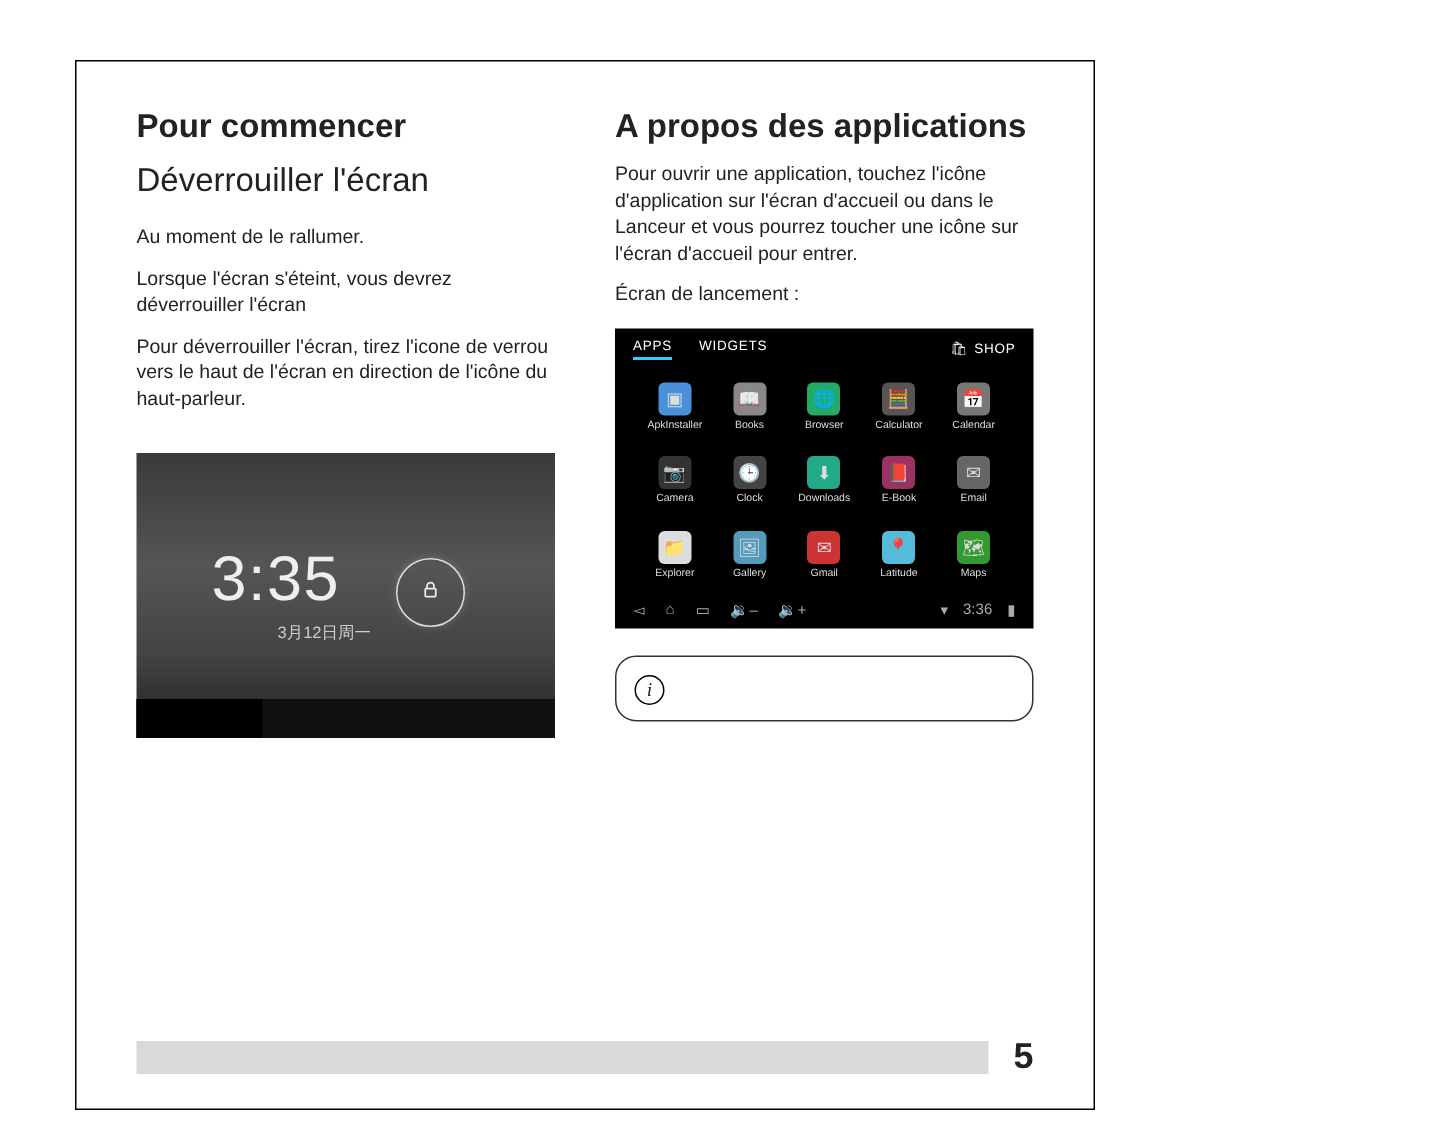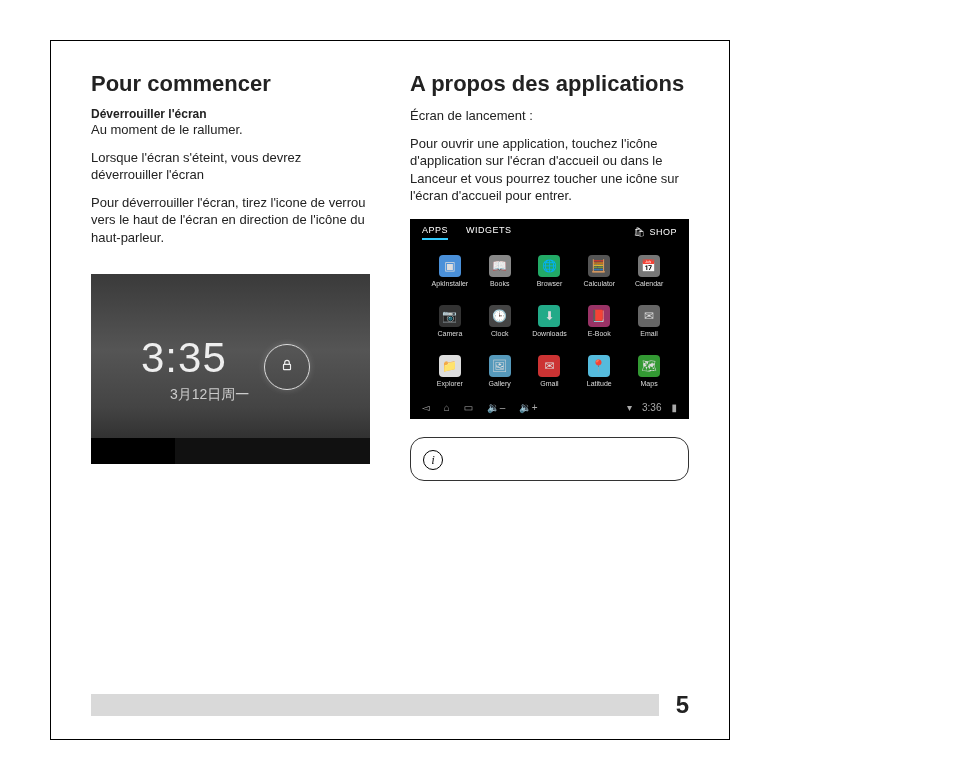--- a/index.html
+++ b/index.html
@@ -34,23 +34,23 @@
     flex: 1;
     display: flex;
     flex-direction: column;
   }
   h1 {
     font-size: 22px;
     margin: 0 0 10px 0;
     font-weight: bold;
   }
   h2 {
-    font-size: 12px;
-    margin: 0 0 8px 0;
-    font-weight: bold;
+    font-size: 22px;
+    margin: 0 0 24px 0;
+    font-weight: normal;
   }
   p {
     font-size: 13px;
     line-height: 1.35;
     margin: 0 0 10px 0;
   }
   .lock-screen {
     width: 100%;
     height: 190px;
     background: linear-gradient(180deg, #3a3a3a 0%, #555 40%, #444 70%, #222 100%);
@@ -62,23 +62,23 @@
     position: absolute;
     left: 50px;
     top: 60px;
     font-size: 42px;
     font-weight: 100;
     letter-spacing: 1px;
     font-family: "Segoe UI Light", Arial, sans-serif;
   }
   .lock-date {
     position: absolute;
-    left: 79px;
+    left: 94px;
     top: 112px;
-    font-size: 14px;
+    font-size: 11px;
     color: #ccc;
     text-align: right;
   }
   .lock-icon-wrap {
     position: absolute;
     right: 60px;
     top: 70px;
     width: 44px;
     height: 44px;
     border: 1.5px solid #ddd;
@@ -254,22 +254,22 @@
               </svg>
             </span>
           </div>
           <div class="lock-bar"></div>
           <div class="lock-bar-partial"></div>
         </div>
       </div>
 
       <div class="col">
         <h1>A propos des applications</h1>
+        <p>Pour ouvrir une application, touchez l'icône d'application sur l'écran d'accueil ou dans le Lanceur et vous pourrez toucher une icône sur l'écran d'accueil pour entrer.</p>
         <p>Écran de lancement :</p>
-        <p>Pour ouvrir une application, touchez l'icône d'application sur l'écran d'accueil ou dans le Lanceur et vous pourrez toucher une icône sur l'écran d'accueil pour entrer.</p>
 
         <div class="launcher">
           <div class="launcher-top">
             <div class="launcher-tabs">
               <div class="tab active">APPS</div>
               <div class="tab">WIDGETS</div>
             </div>
             <div class="shop">
               <span>🛍</span>
               <span>SHOP</span>

